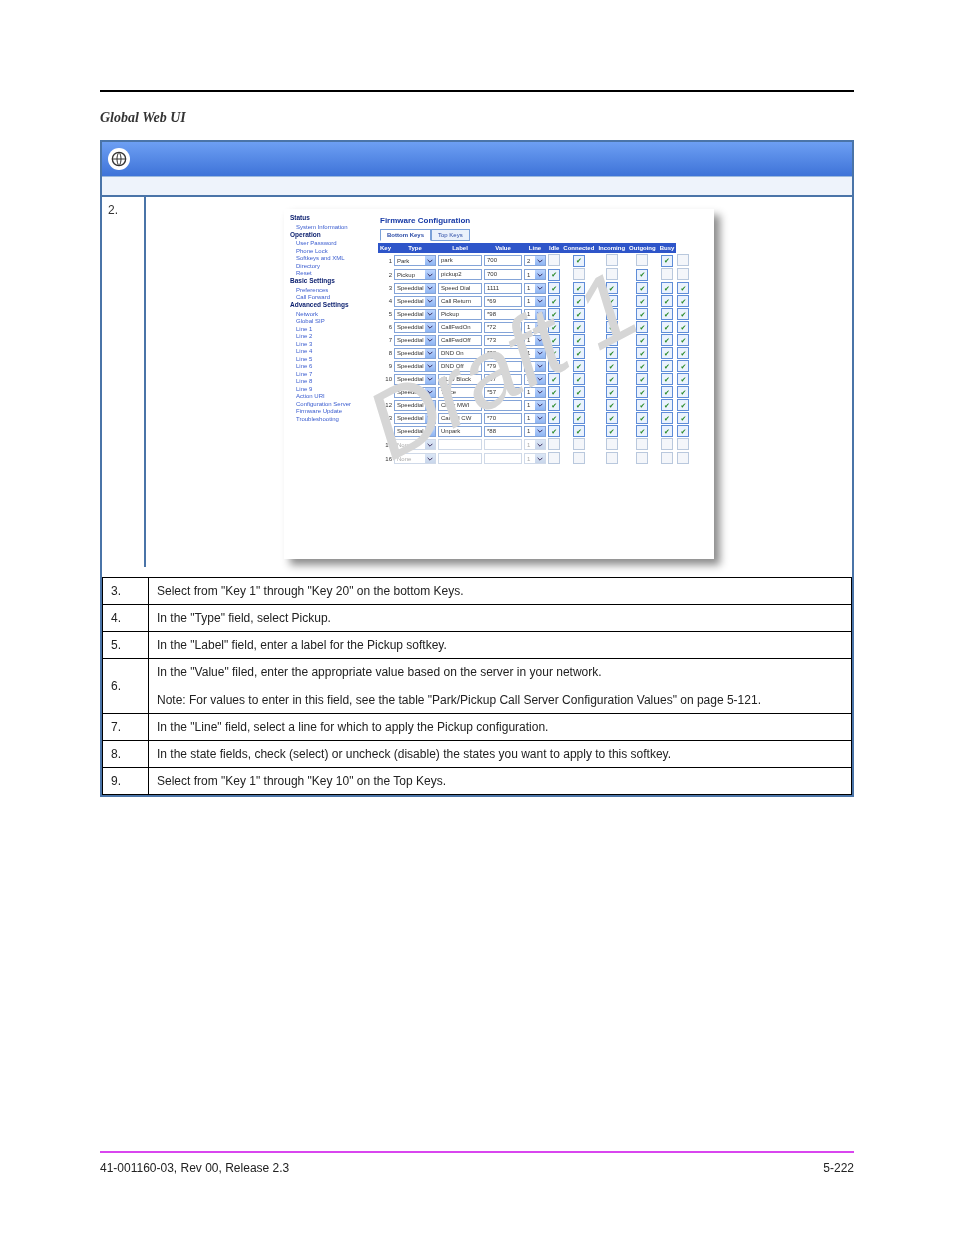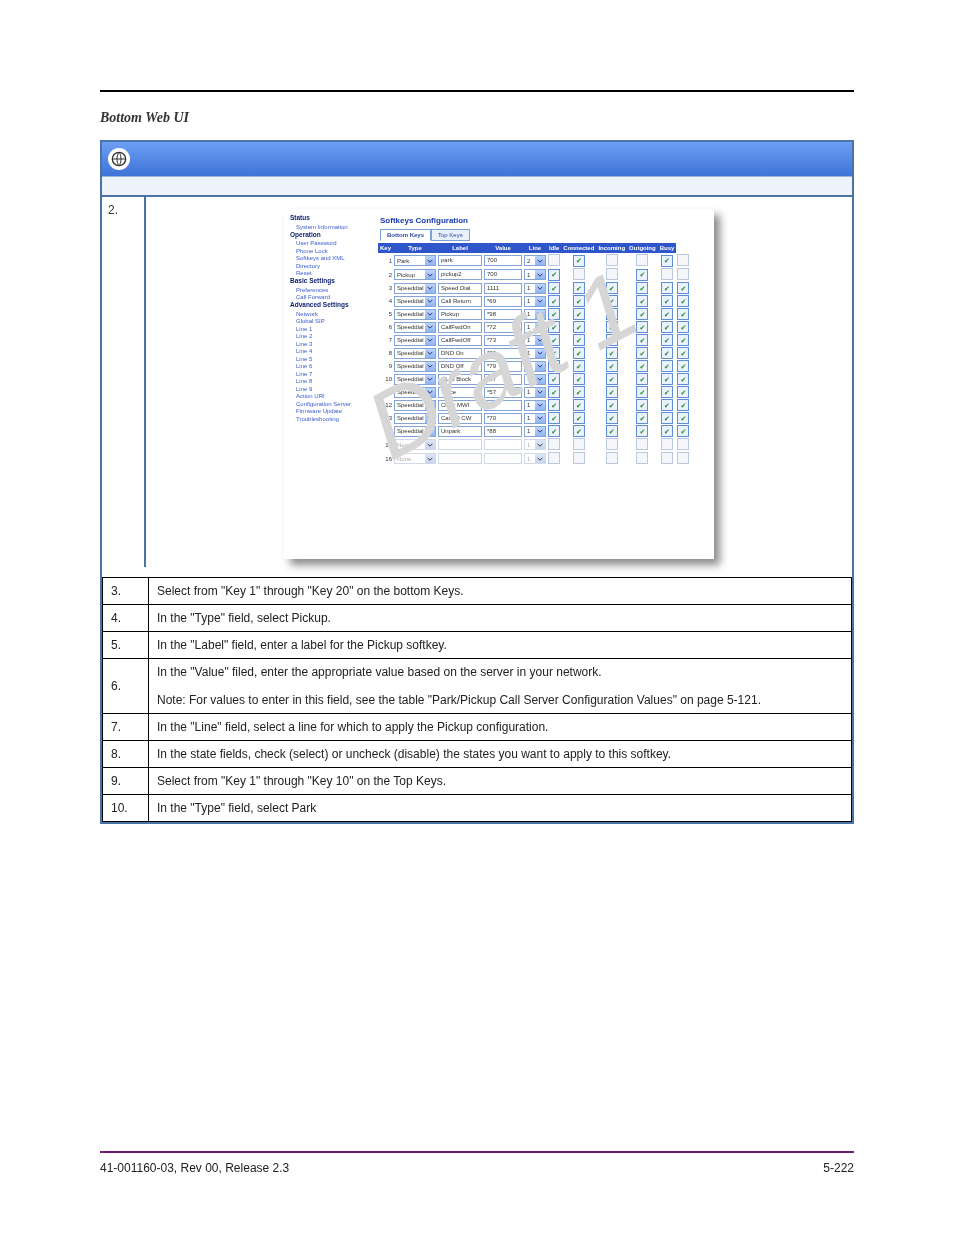--- a/index.html
+++ b/index.html
@@ -49,35 +49,35 @@
 .dim .sel .arr{background:linear-gradient(#dbe6f6,#c8d6eb)}
 
 
 .wm{position:absolute;left:0;top:0;pointer-events:none;}
 
 
 .instr{width:100%;border-collapse:collapse;margin-top:10px;table-layout:fixed;font:12px Arial;color:#222;}
 .instr col.c1{width:46px}
 .instr td{border:1px solid #000;padding:6px 8px;empty-cells:show;}
 
-.footer{position:absolute;left:100px;right:100px;bottom:60px;border-top:2px solid #701a75;padding-top:8px;font:12px Arial;color:#222;}
+.footer{position:absolute;left:100px;right:100px;bottom:60px;border-top:2px solid #d946ef;padding-top:8px;font:12px Arial;color:#222;}
 .footer .fl{float:left}
 .footer .fr{float:right}
 </style>
 </head>
 <body>
 
 <div class="page">
   <div class="pg-header">
     <span class="hl"></span>
     <span class="hr"></span>
     <div style="clear:both"></div>
   </div>
 
-  <div class="section-title">Bottom Web UI</div>
+  <div class="section-title">Global Web UI</div>
 
   <div class="ui-block">
     <div class="ui-bar">
       <span class="globe">
         <svg viewBox="0 0 24 24">
             <circle cx="12" cy="12" r="10" fill="none" stroke="#333" stroke-width="2"></circle>
             <path d="M2 12h20M12 2c4 4 4 16 0 20M12 2c-4 4-4 16 0 20" fill="none" stroke="#333" stroke-width="1.5"></path>
           </svg>
       </span>
     </div>
@@ -128,21 +128,21 @@
                 <div class="it">Line 8</div>
                 <div class="it">Line 9</div>
                 <div class="it">Action URI</div>
                 <div class="it">Configuration Server</div>
                 <div class="it">Firmware Update</div>
                 <div class="it">Troubleshooting</div>
               </div>
           </div>
 
           <div class="pane">
-            <div class="ttl">Softkeys Configuration</div>
+            <div class="ttl">Firmware Configuration</div>
             <div class="tabs">
               <span class="act">Bottom Keys</span><span>Top Keys</span>
             </div>
             <table class="tbl">
               <thead>
                   <tr id="thdr">
                     <th>Key</th>
                     <th>Type</th>
                     <th>Label</th>
                     <th>Value</th>
@@ -621,24 +621,20 @@
             <td>In the "Line" field, select a line for which to apply the Pickup configuration.</td>
           </tr>
           <tr>
             <td>8.</td>
             <td>In the state fields, check (select) or uncheck (disable) the states you want to apply to this softkey.</td>
           </tr>
           <tr>
             <td>9.</td>
             <td>Select from "Key 1" through "Key 10" on the Top Keys.</td>
           </tr>
-          <tr>
-            <td>10.</td>
-            <td>In the "Type" field, select Park</td>
-          </tr>
         </tbody>
     </table>
   </div>
 
   <div class="footer">
     <span class="fl">41-001160-03, Rev 00, Release 2.3</span>
     <span class="fr">5-222</span>
     <div style="clear:both"></div>
   </div>
 </div>

